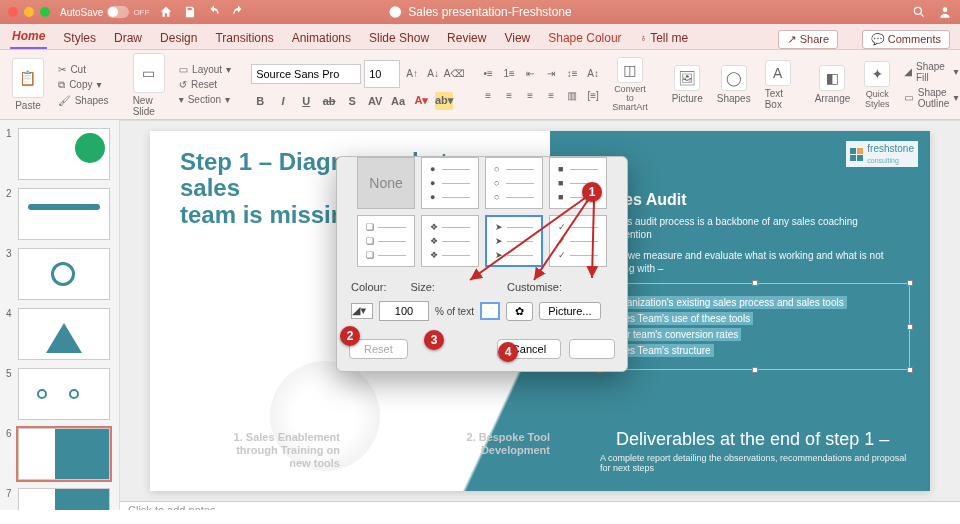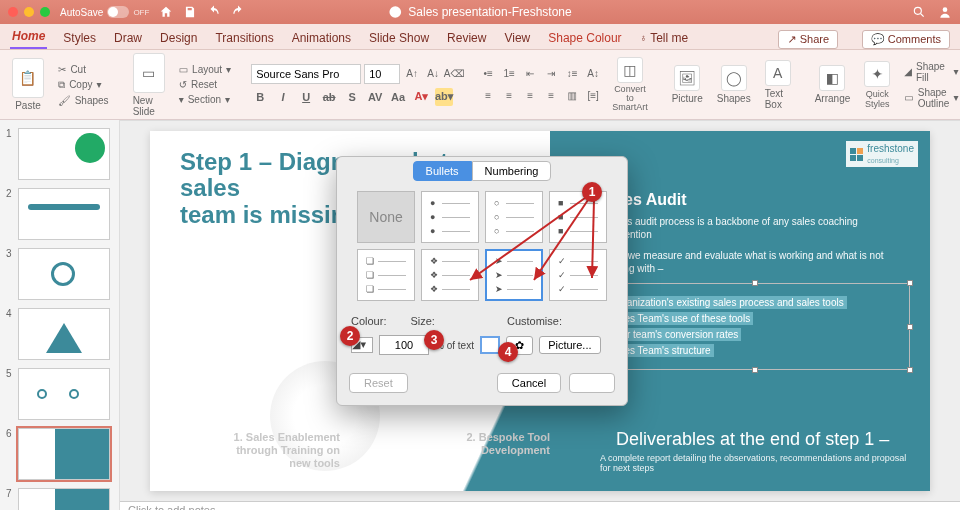--- a/index.html
+++ b/index.html
@@ -29,21 +29,21 @@
 
   
   .ribbon { height: 70px; background:#faf0ee; border-bottom:1px solid #dcc; display:flex; align-items:center; padding:4px 8px; gap:6px; font-size:10px; color:#666; }
   .rgroup { display:flex; flex-direction:column; align-items:center; gap:2px; padding:2px 4px; }
   .ricon { width:26px; height:26px; background:#fff; border:1px solid #ddd; border-radius:3px; display:flex; align-items:center; justify-content:center; font-size:14px; }
   .ricon.big { width:32px; height:40px; }
   .rsep { width:1px; height:56px; background:#e4d4d0; margin:0 2px; }
   .smallbtns { display:flex; flex-direction:column; gap:2px; }
   .smallbtn { display:flex; align-items:center; gap:4px; font-size:10px; padding:1px 4px; }
   .fontsel { border:1px solid #ccc; background:#fff; padding:2px 4px; font-size:11px; width:110px; height:20px; }
-  .sizesel { border:1px solid #ccc; background:#fff; padding:2px 4px; font-size:11px; width:36px; height:20px; }
+  .sizesel { border:1px solid #ccc; background:#fff; padding:2px 4px; font-size:11px; width:36px; height:28px; }
   .fmtrow { display:flex; gap:3px; align-items:center; }
   .fmtrow2 { display:flex; gap:5px; align-items:center; margin-top:4px; font-weight:600; font-size:11px; }
   .fmtbtn { width:18px; height:18px; display:flex; align-items:center; justify-content:center; border:1px solid transparent; border-radius:2px; }
 
   
   .main { display:flex; height: 390px; }
   .thumbpane { width:120px; background:#f4f4f4; border-right:1px solid #ddd; overflow:hidden; padding:6px 0; }
   .thumbwrap { display:flex; align-items:flex-start; gap:4px; padding:2px 6px 6px; }
   .thumbnum { font-size:10px; color:#666; width:8px; }
   .thumb { width:92px; height:52px; background:#fff; border:1px solid #ccc; position:relative; overflow:hidden; font-size:5px; }
@@ -371,24 +371,20 @@
           <h4>Deliverables at the end of step 1 –</h4>
           <p>A complete report detailing the observations, recommendations and proposal for next steps</p>
         </div>
       </div>
     </div>
     <div class="notesbar">Click to add notes</div>
   </div>
 </div>
 
 <div class="dialog">
-  <div class="seg">
-    <button>Bullets</button>
-    <button>Numbering</button>
-  </div>
   <div class="bullet-grid">
     <div class="bcell none">None</div>
     <div class="bcell">
         <div class="row">
           <span class="mk">●</span>
           <span class="ln"></span>
         </div>
         <div class="row">
           <span class="mk">●</span>
           <span class="ln"></span>

